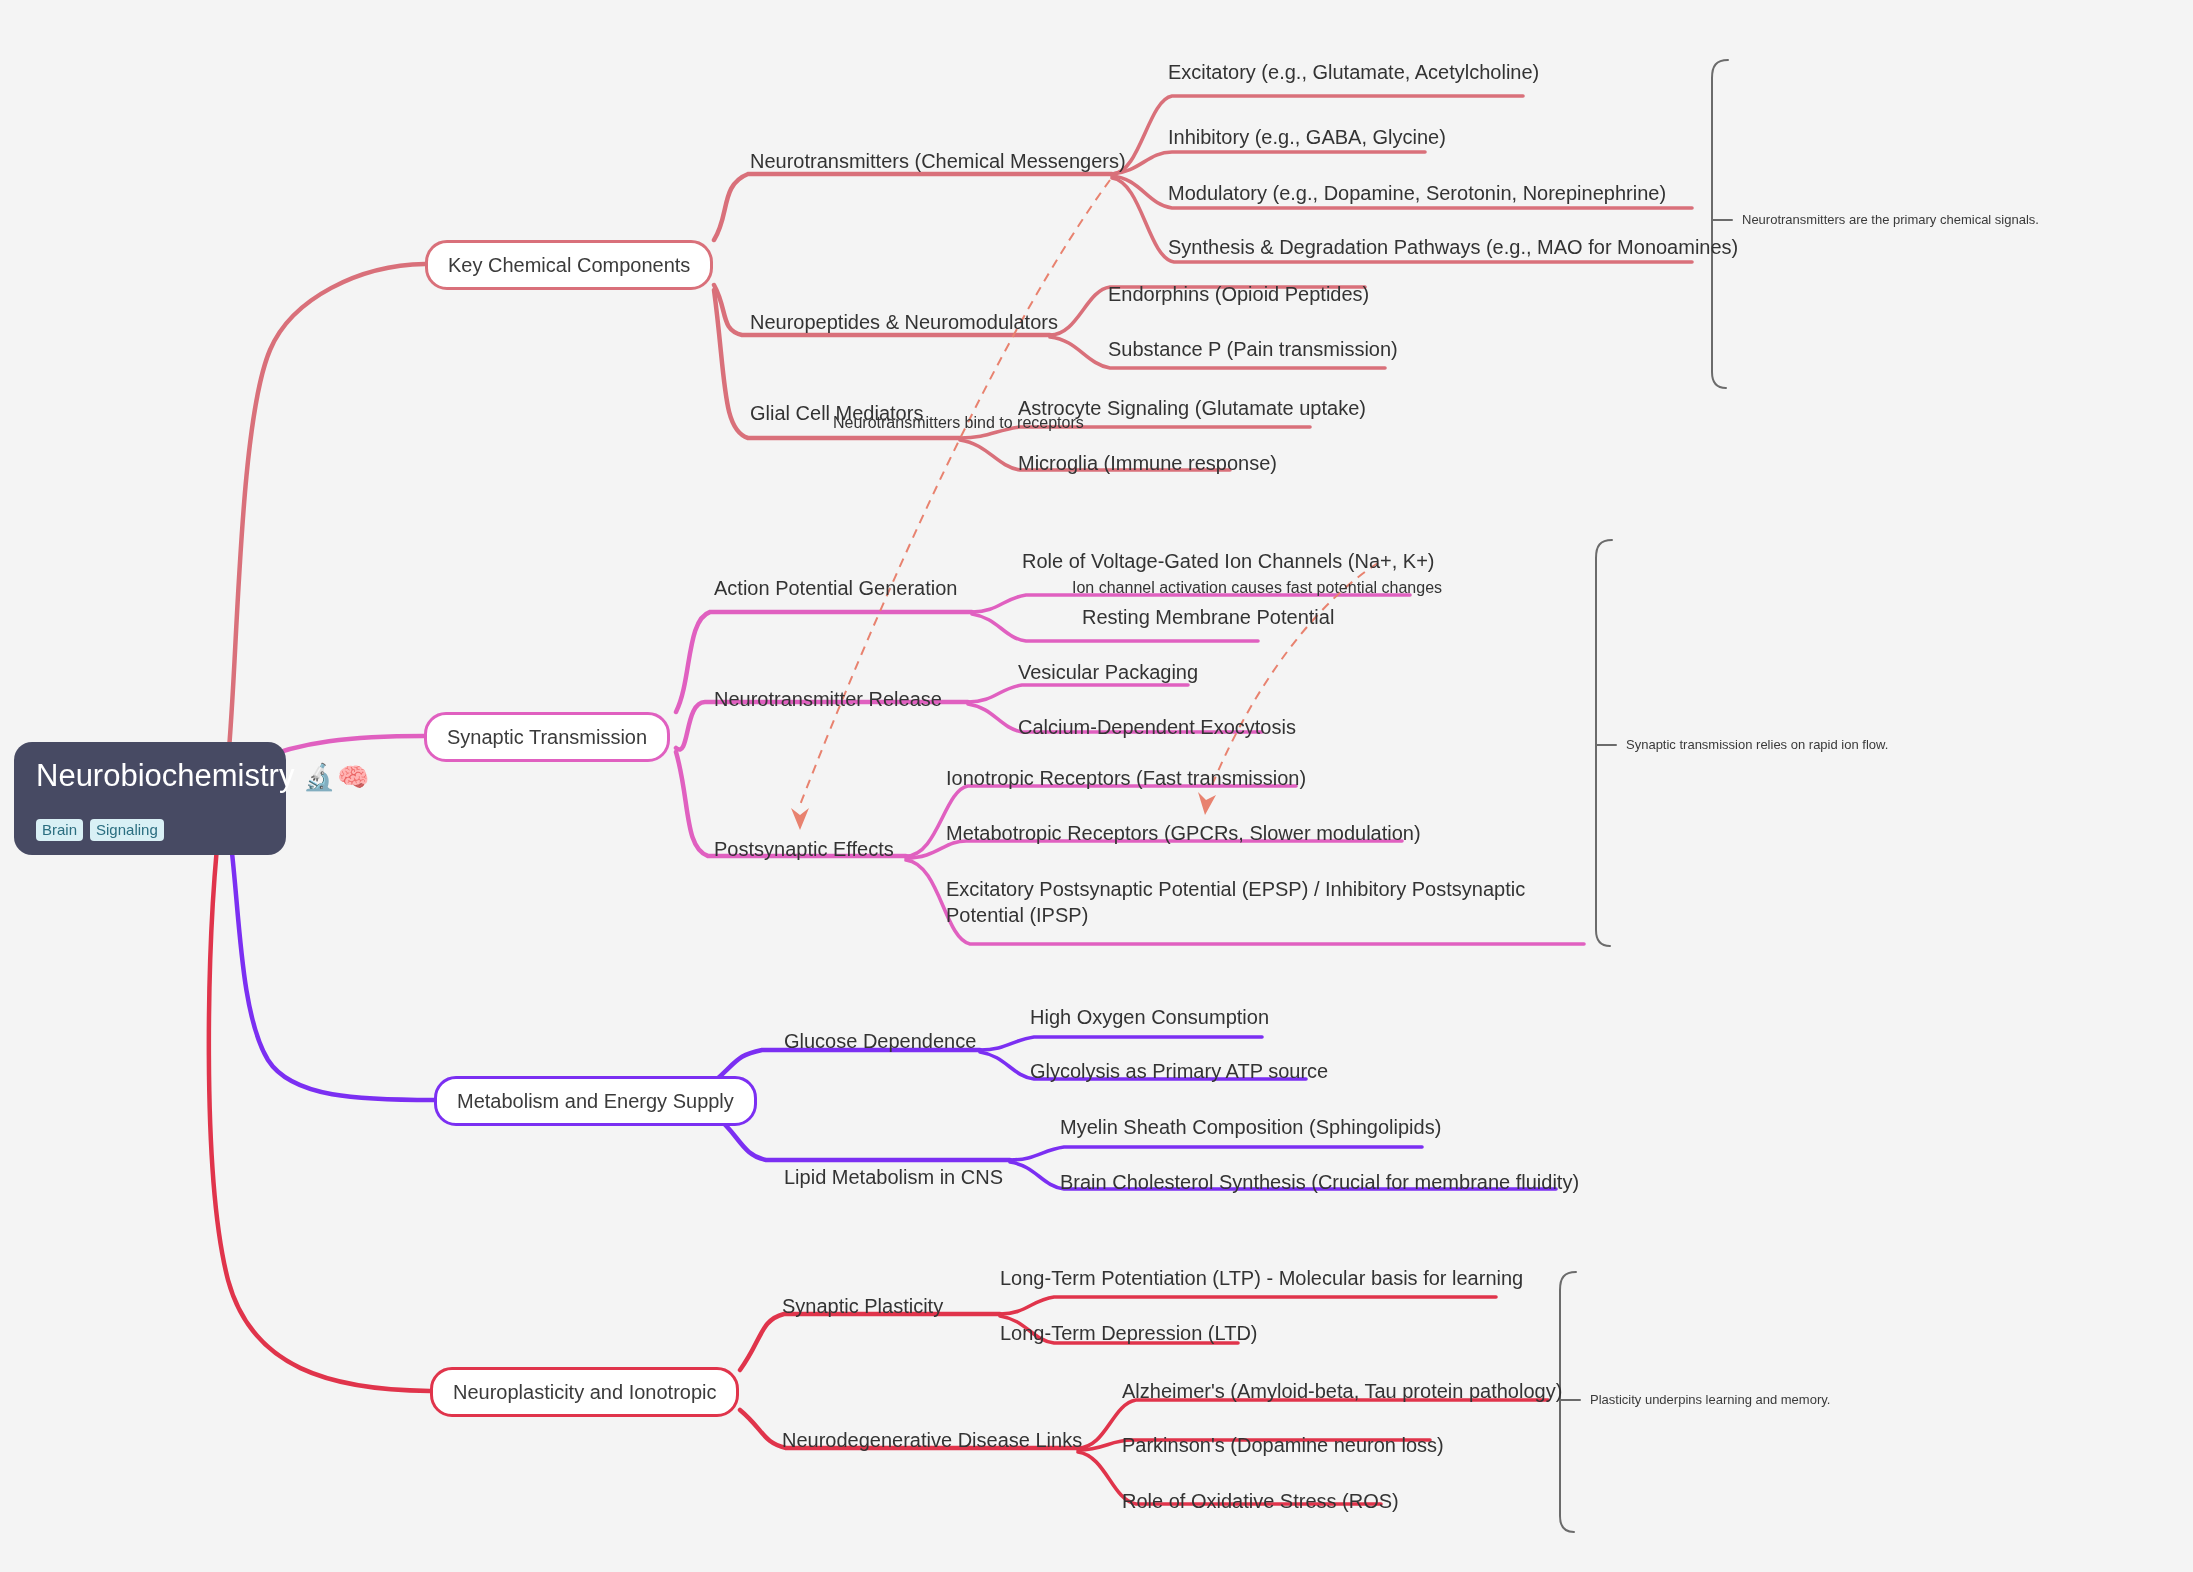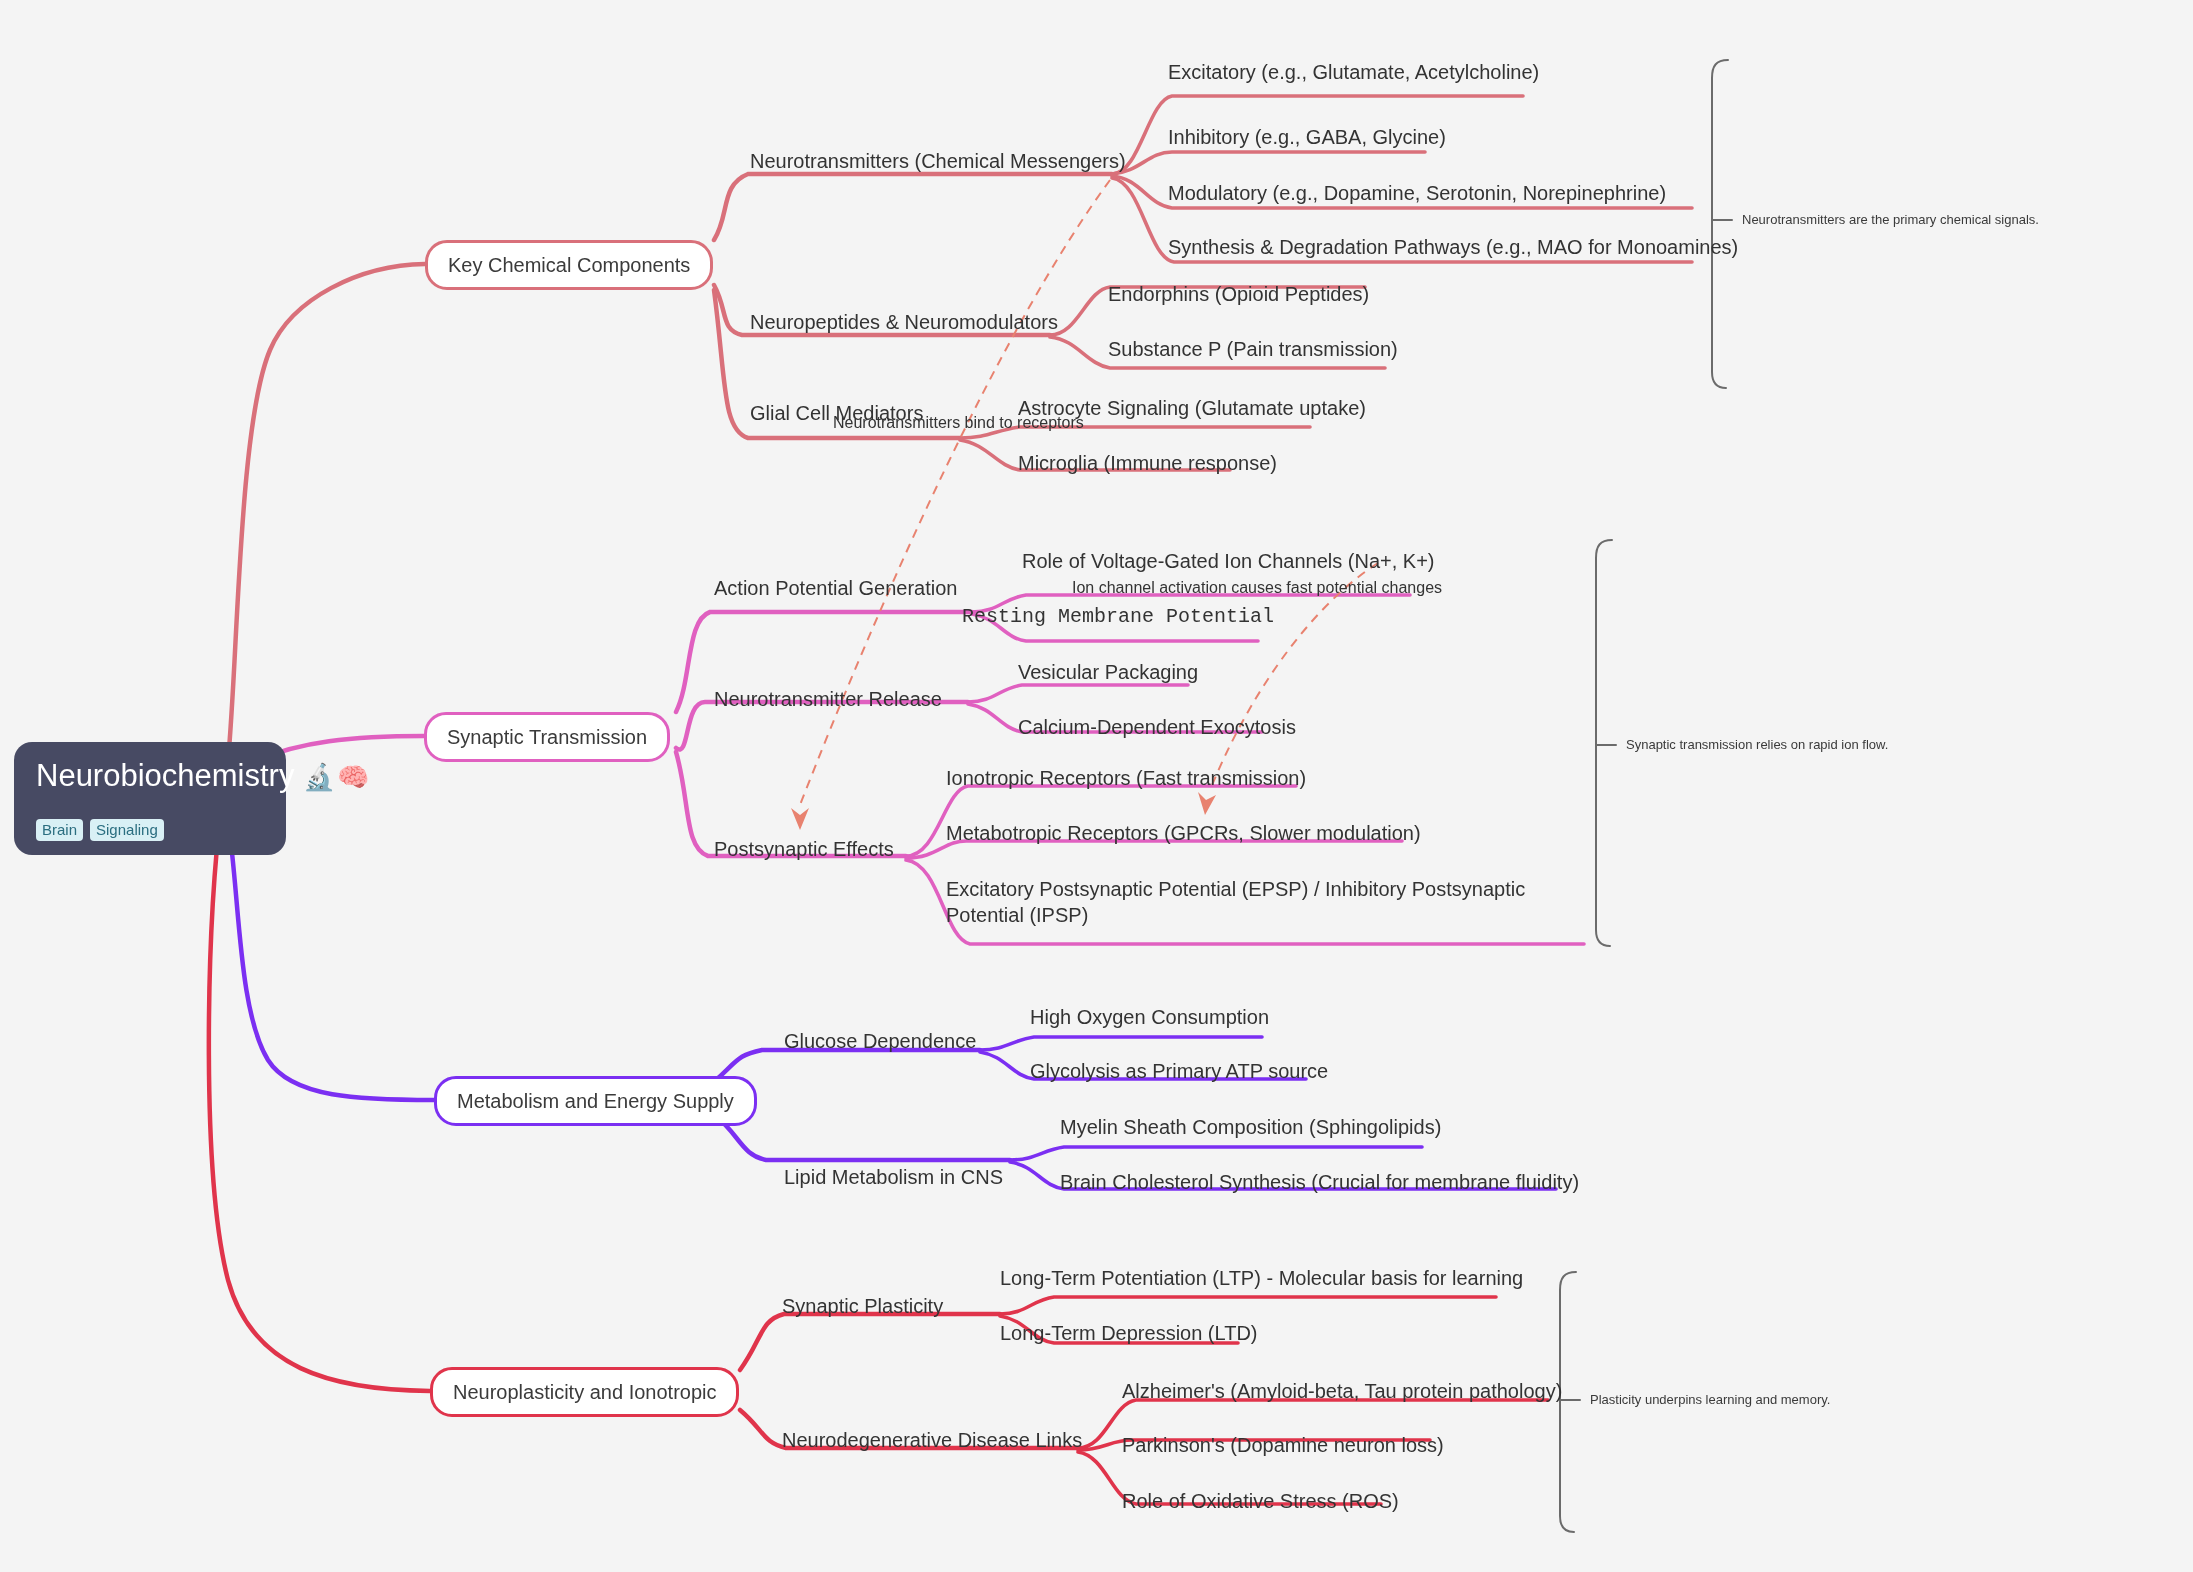--- a/index.html
+++ b/index.html
@@ -209,21 +209,21 @@
   <div class="lbl" style="left:750px;top:309px;">Neuropeptides &amp; Neuromodulators</div>
   <div class="lbl" style="left:1108px;top:281px;">Endorphins (Opioid Peptides)</div>
   <div class="lbl" style="left:1108px;top:336px;">Substance P (Pain transmission)</div>
 
   <div class="lbl" style="left:750px;top:400px;">Glial Cell Mediators</div>
   <div class="lbl" style="left:1018px;top:395px;">Astrocyte Signaling (Glutamate uptake)</div>
   <div class="lbl" style="left:1018px;top:450px;">Microglia (Immune response)</div>
 
   <div class="lbl" style="left:714px;top:575px;">Action Potential Generation</div>
   <div class="lbl" style="left:1022px;top:548px;">Role of Voltage-Gated Ion Channels (Na+, K+)</div>
-  <div class="lbl" style="left:962px;top:604px;font-family:Liberation Mono, monospace;">Resting Membrane Potential</div>
+  <div class="lbl" style="left:1082px;top:604px;">Resting Membrane Potential</div>
 
   <div class="lbl" style="left:714px;top:686px;">Neurotransmitter Release</div>
   <div class="lbl" style="left:1018px;top:659px;">Vesicular Packaging</div>
   <div class="lbl" style="left:1018px;top:714px;">Calcium-Dependent Exocytosis</div>
 
   <div class="lbl" style="left:714px;top:836px;">Postsynaptic Effects</div>
   <div class="lbl" style="left:946px;top:765px;">Ionotropic Receptors (Fast transmission)</div>
   <div class="lbl" style="left:946px;top:820px;">Metabotropic Receptors (GPCRs, Slower modulation)</div>
   <div class="lbl wrap" style="left:946px;top:876px;width:640px;">Excitatory Postsynaptic Potential (EPSP) / Inhibitory Postsynaptic Potential (IPSP)</div>
 

